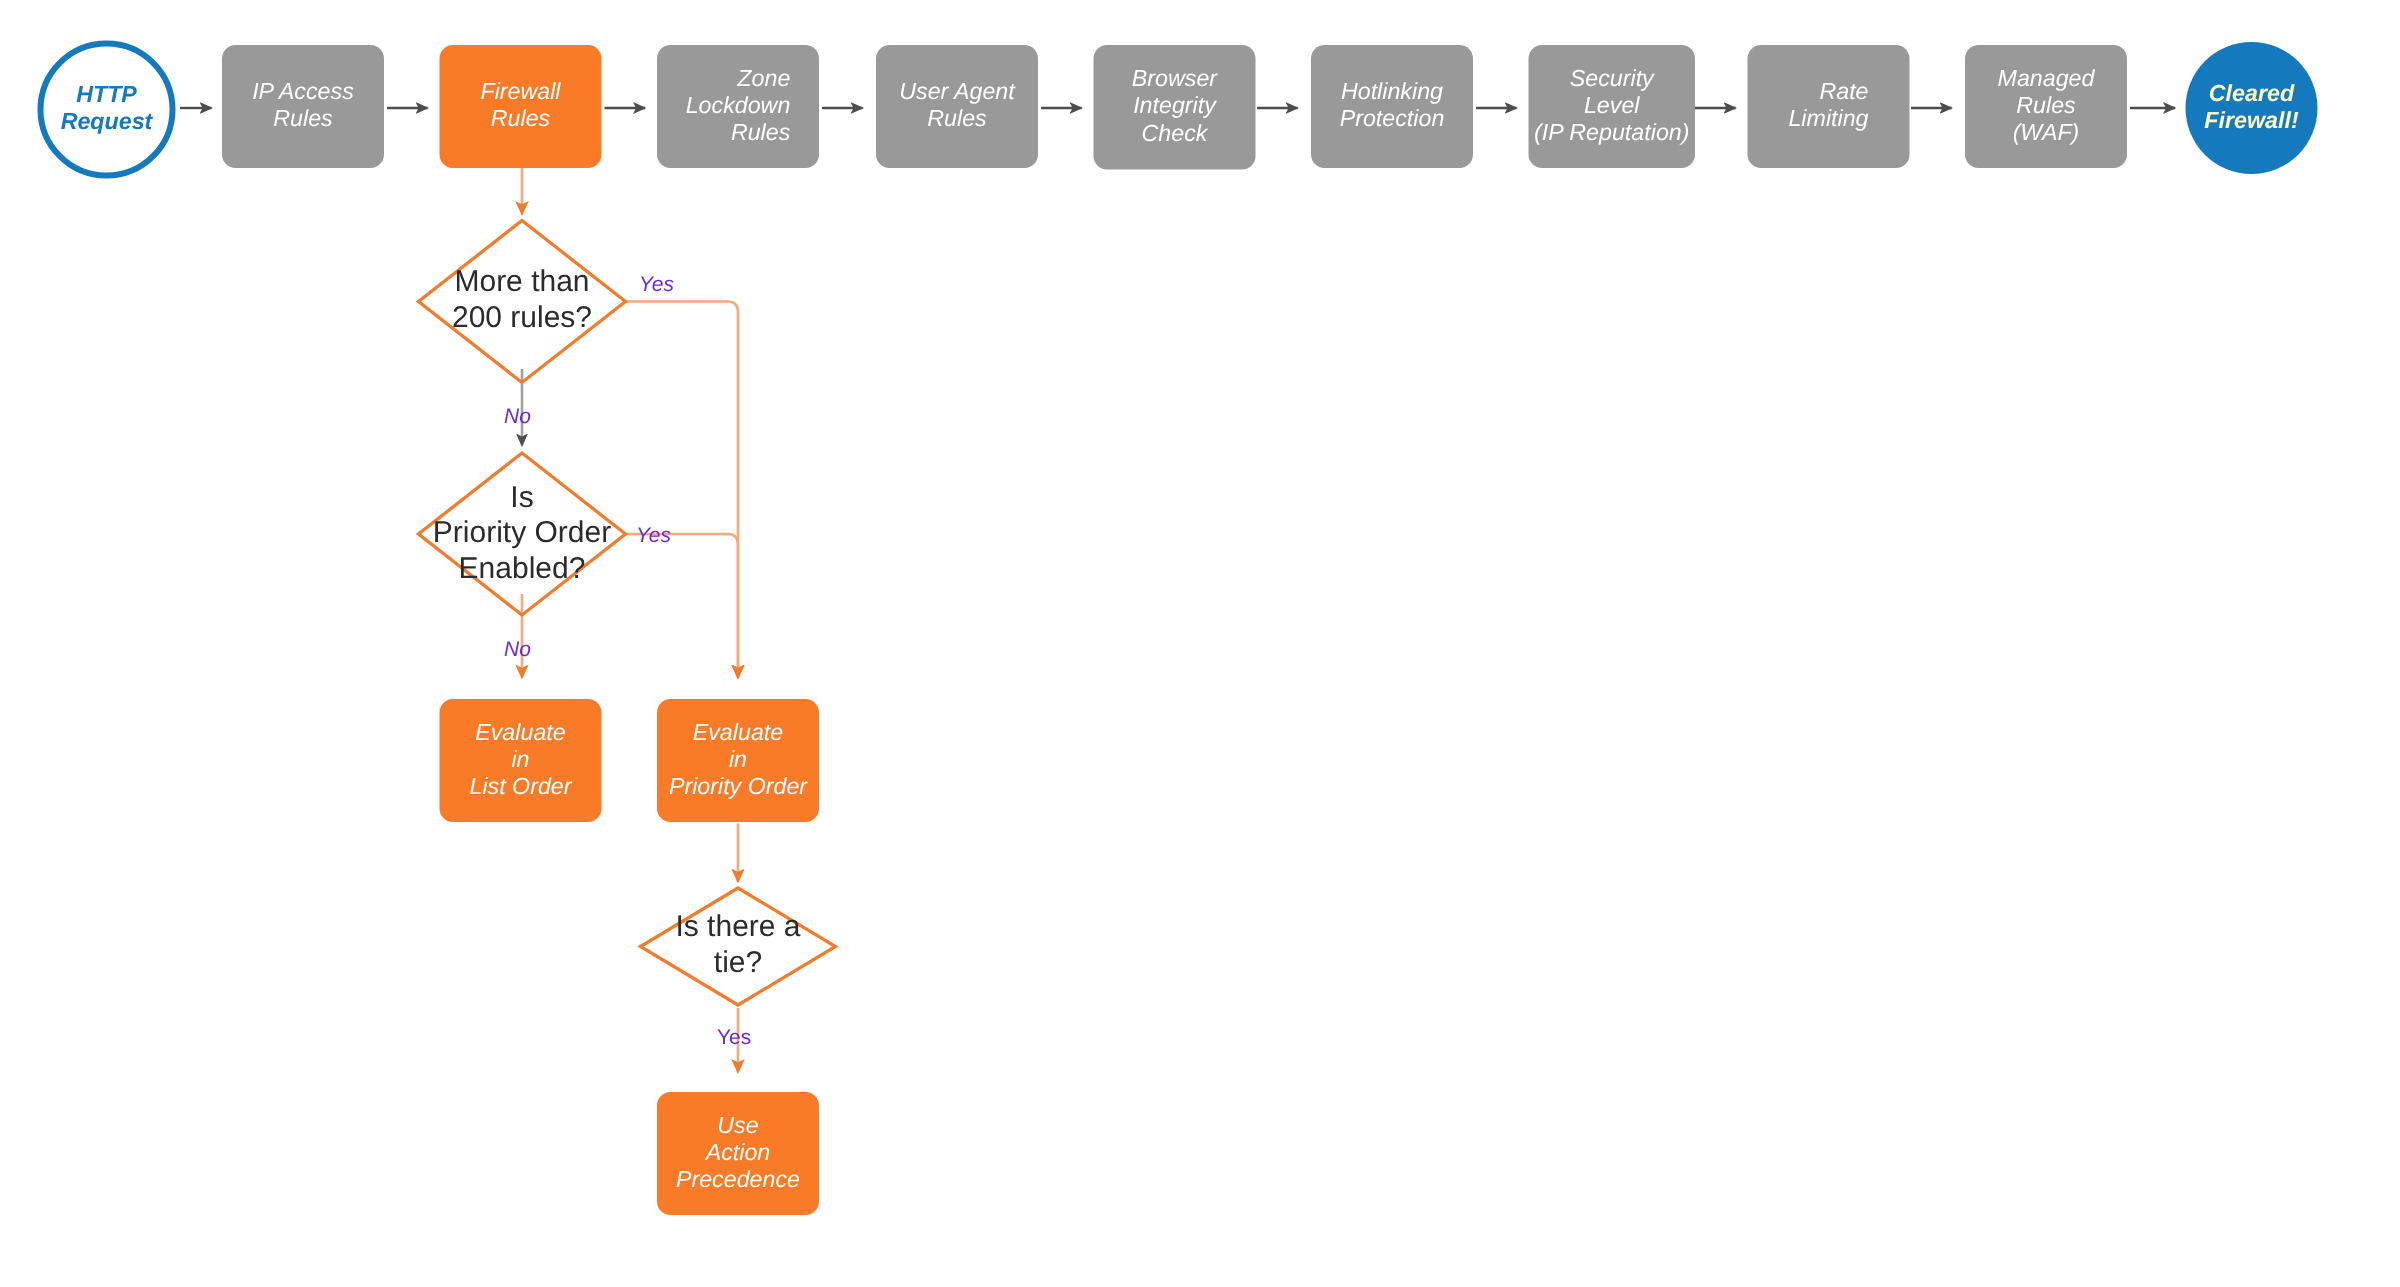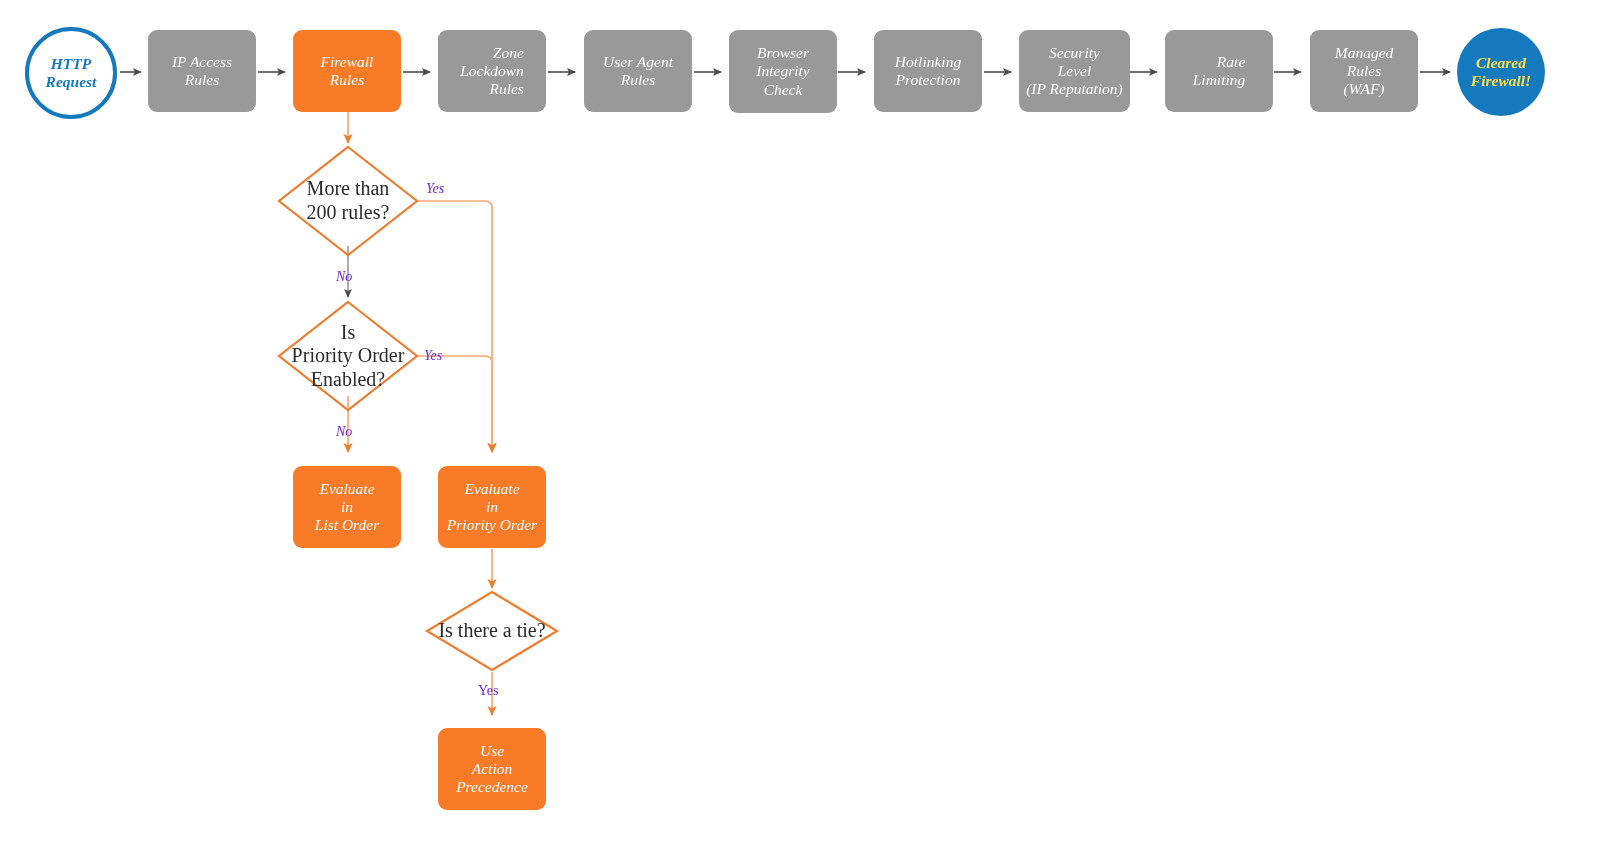--- a/index.html
+++ b/index.html
@@ -9,21 +9,20 @@
   }
   body {
     font-family: "Liberation Sans", sans-serif;
   }
   #canvas {
     position: relative;
     width: 1600px;
     height: 858px;
     background: #ffffff;
     overflow: hidden;
-    font-family: Liberation Serif, serif;
   }
   #edges {
     position: absolute;
     left: 0; top: 0;
     width: 1600px;
     height: 858px;
     pointer-events: none;
   }
   .node {
     position: absolute;
@@ -50,21 +49,21 @@
     font-weight: bold;
     font-size: 15.5px;
   }
   .terminator.outline {
     background: #ffffff;
     border: 4px solid #1579BE;
     color: #1579BE;
   }
   .terminator.filled {
     background: #1579BE;
-    color: #fde047;
+    color: #fef9c3;
   }
 
   .decision {
     font-size: 20px;
     color: #2b2b2b;
     font-style: normal;
     background: transparent;
   }
   .decision .dia-label {
     position: relative;

